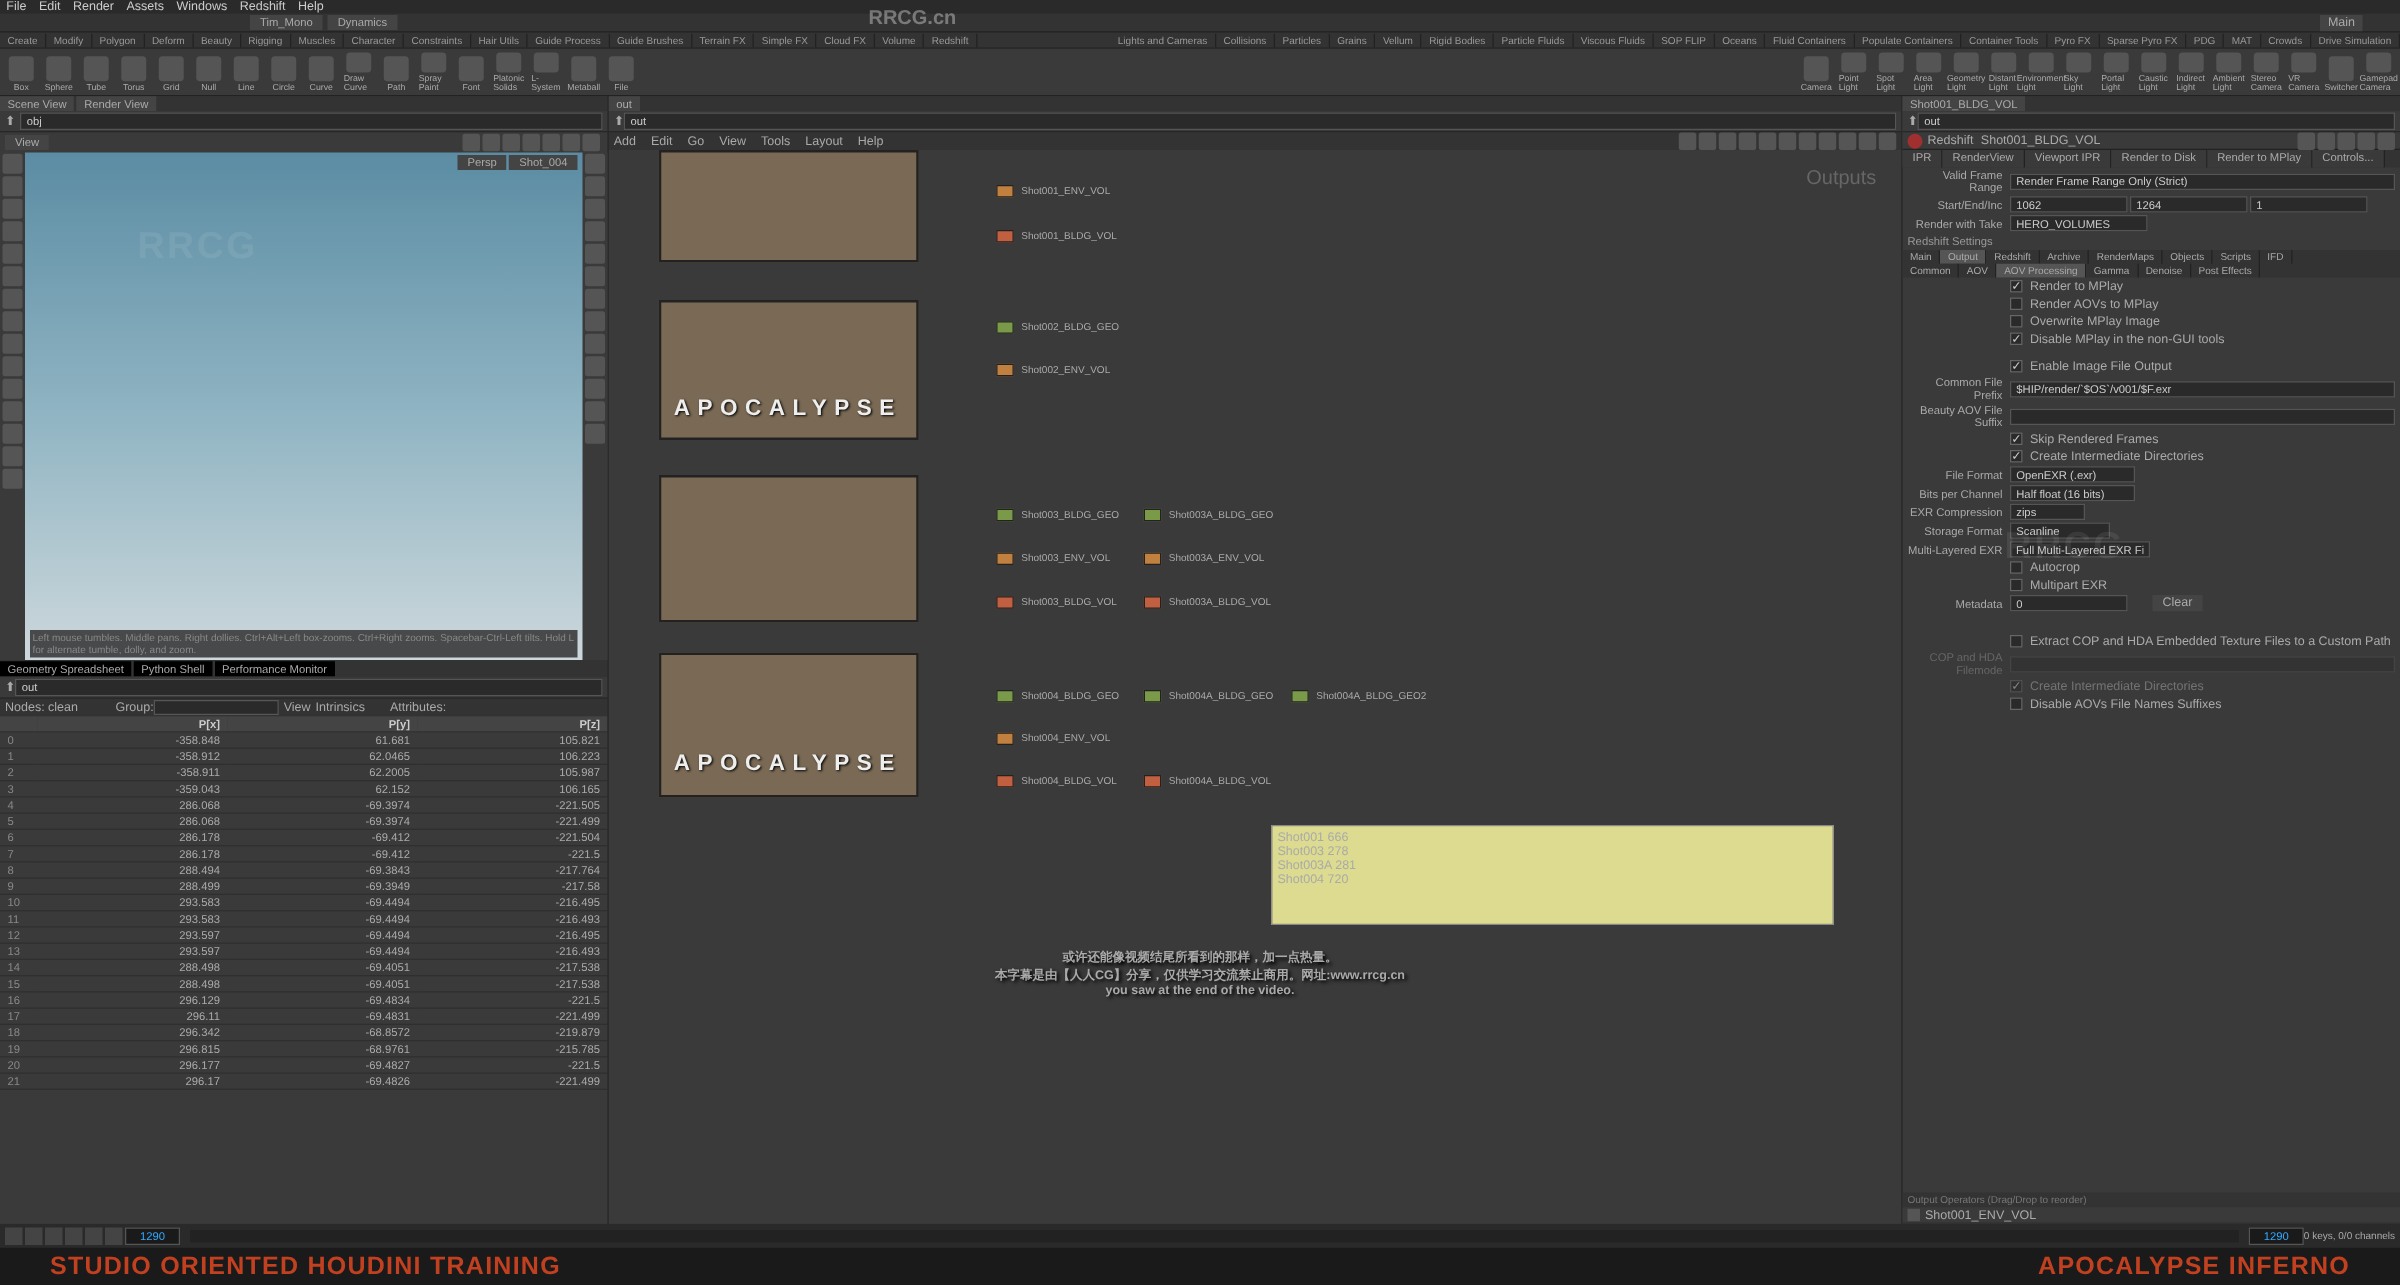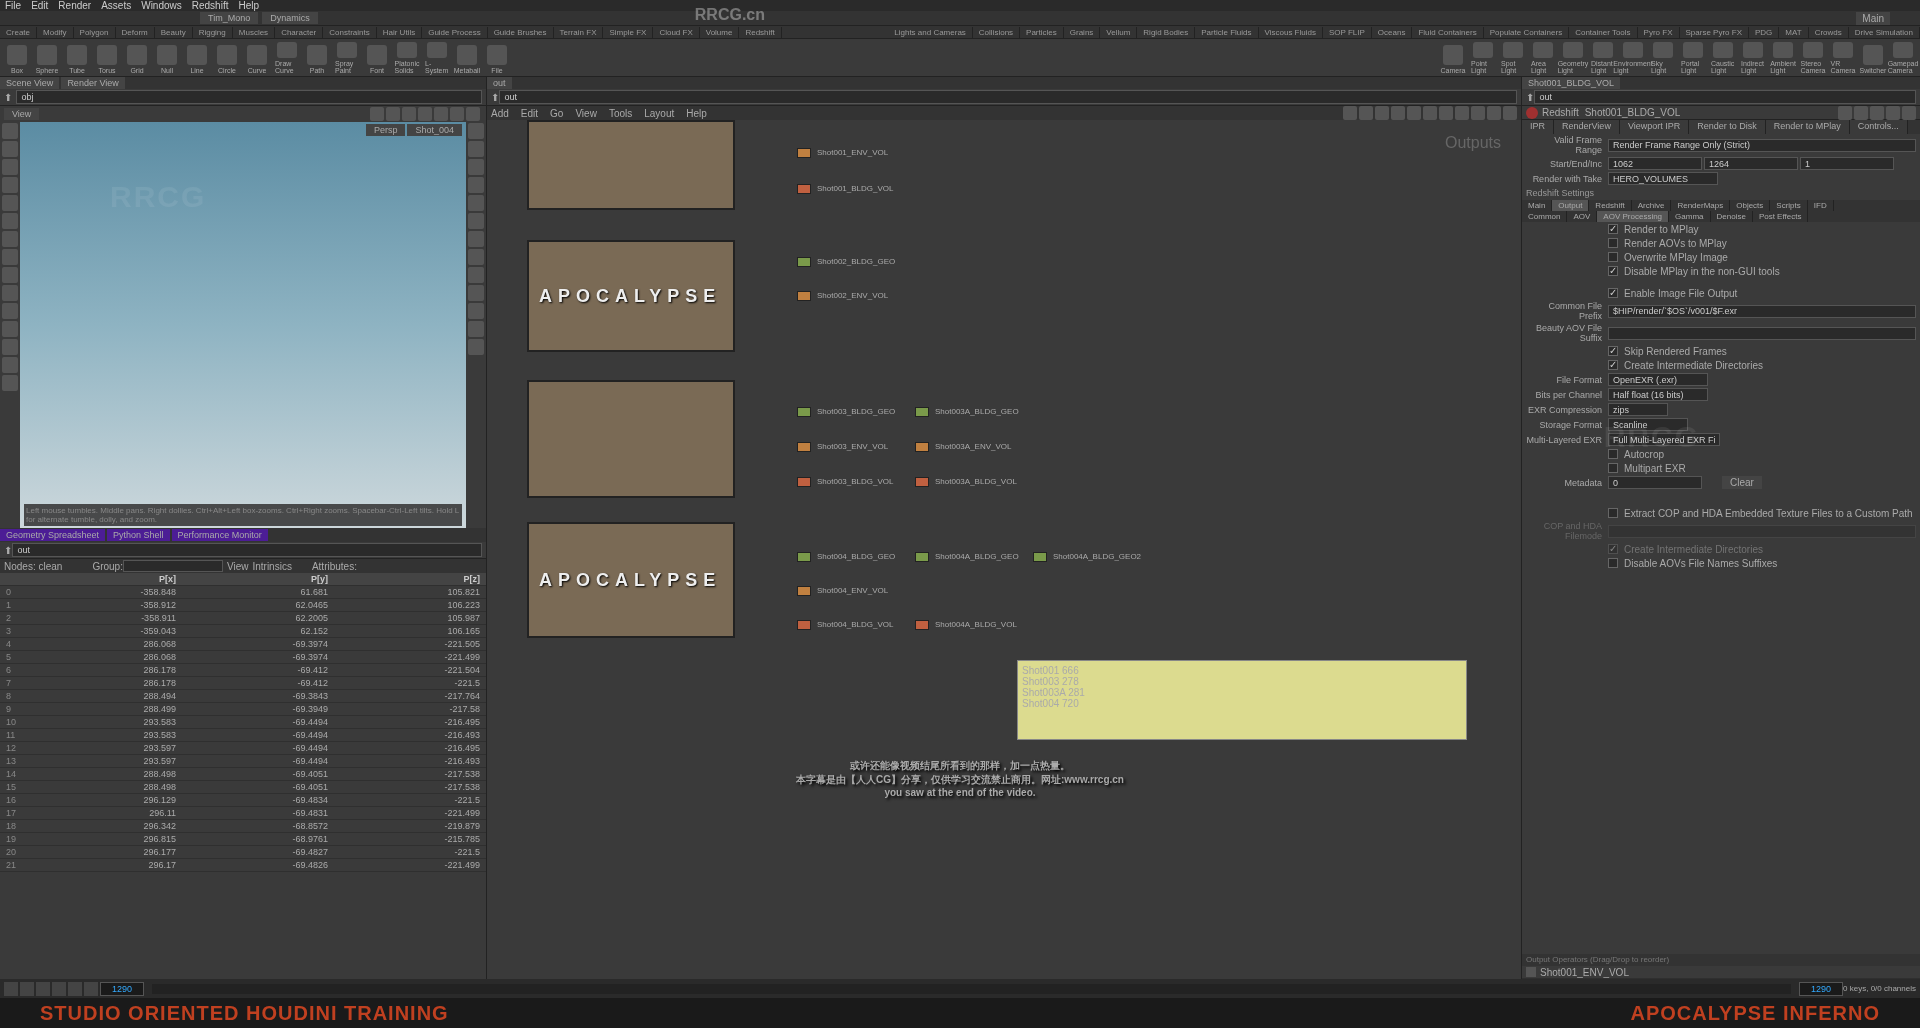--- a/index.html
+++ b/index.html
@@ -26,35 +26,35 @@
 .left-tools { width:20px; background:#3a3a3a; display:flex; flex-direction:column; }
 .left-tools .t { width:16px; height:16px; margin:1px 2px; background:#555; border-radius:2px; }
 .viewport { flex:1; background:linear-gradient(to bottom,#5b8ca3 0%,#8eb3c2 50%,#cdd8dc 100%); position:relative; }
 .vp-header { height:16px; background:#3a3a3a; display:flex; align-items:center; padding:0 4px; }
 .vp-header .btn { width:14px; height:14px; background:#555; margin-right:2px; border-radius:2px; }
 .vp-label { padding:1px 8px; background:#444; font-size:9px; }
 .vp-hint { position:absolute; bottom:2px; left:4px; right:4px; font-size:8px; color:#888; background:rgba(58,58,58,0.9); padding:2px; }
 .right-tools { width:20px; background:#3a3a3a; display:flex; flex-direction:column; }
 .right-tools .t { width:16px; height:16px; margin:1px 2px; background:#555; border-radius:2px; }
 .bottom-tabs { height:14px; background:#333; display:flex; align-items:center; }
-.bottom-tabs span { padding:1px 6px; font-size:9px; background:#4c1d95; margin-right:2px; }
+.bottom-tabs span { padding:1px 6px; font-size:9px; background:#000000; margin-right:2px; }
 .spread-filter { height:14px; background:#333; display:flex; align-items:center; padding:0 4px; }
 .spread-filter input { background:#2a2a2a; border:1px solid #555; height:12px; font-size:9px; color:#ccc; padding:0 2px; width:100px; margin-right:4px;}
 .spread-table { flex:1; overflow:auto; background:#3a3a3a; }
 .spread-table table { width:100%; border-collapse:collapse; }
 .spread-table th, .spread-table td { font-size:9px; padding:1px 6px; text-align:right; border-bottom:1px solid #2f2f2f; }
 .spread-table th { background:#444; color:#ccc; }
 .spread-table td:first-child { text-align:left; color:#888; width:30px;}
 .node-menu { height:14px; background:#333; display:flex; align-items:center; padding:0 4px; }
 .node-menu span { margin-right:12px; font-size:10px; }
 .node-toolbar-icons { margin-left:auto; display:flex; }
 .node-toolbar-icons .i { width:14px; height:14px; background:#555; margin-left:2px; border-radius:2px; }
 .node-canvas { flex:1; background:#3a3a3a; position:relative; overflow:hidden; }
 .thumb { position:absolute; background:#7a6a55; border:2px solid #222; }
-.thumb-text { position:absolute; color:#eee; font-size:18px; letter-spacing:6px; font-weight:bold; text-shadow:1px 1px 2px #000; }
+.thumb-text { position:absolute; color:#eee; font-size:18px; letter-spacing:6px; font-weight:bold; text-shadow:1px 1px 2px #000;margin-top:30px; }
 .node { position:absolute; width:14px; height:10px; border:1px solid #222; }
 .node.green { background:#7a9a4a; }
 .node.orange { background:#c08040; }
 .node.orange-red { background:#c06040; }
 .node-label { position:absolute; font-size:8px; color:#aaa; white-space:nowrap; }
 .sticky { position:absolute; background:#dcdb8f; border:1px solid #888; padding:4px; font-size:8px; color:#333; }
 .outputs-lbl { position:absolute; font-size:16px; color:#666; }
 .parm-header { height:14px; background:#3a3a3a; display:flex; align-items:center; padding:0 4px; border-bottom:1px solid #222; }
 .parm-header .rs-icon { width:12px; height:12px; background:#a03030; border-radius:6px; margin-right:4px; }
 .parm-header span { font-size:10px; }

